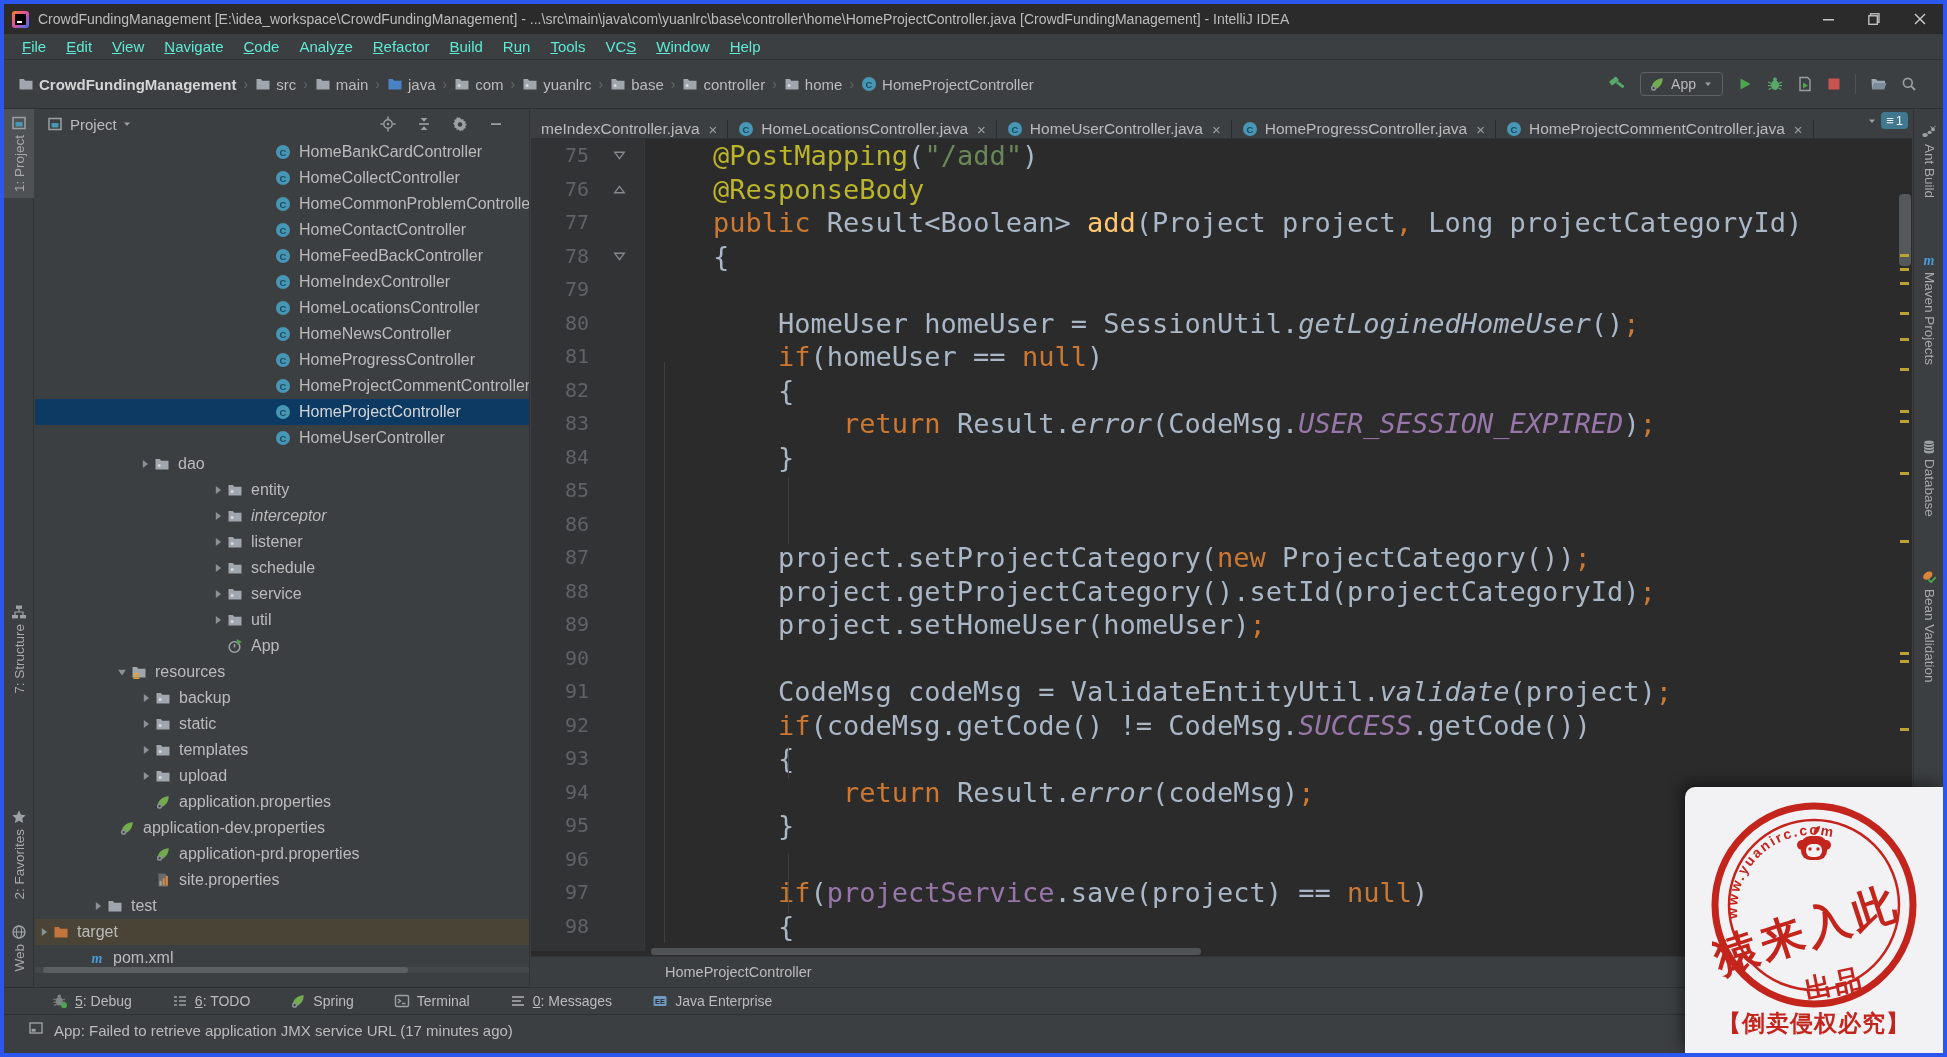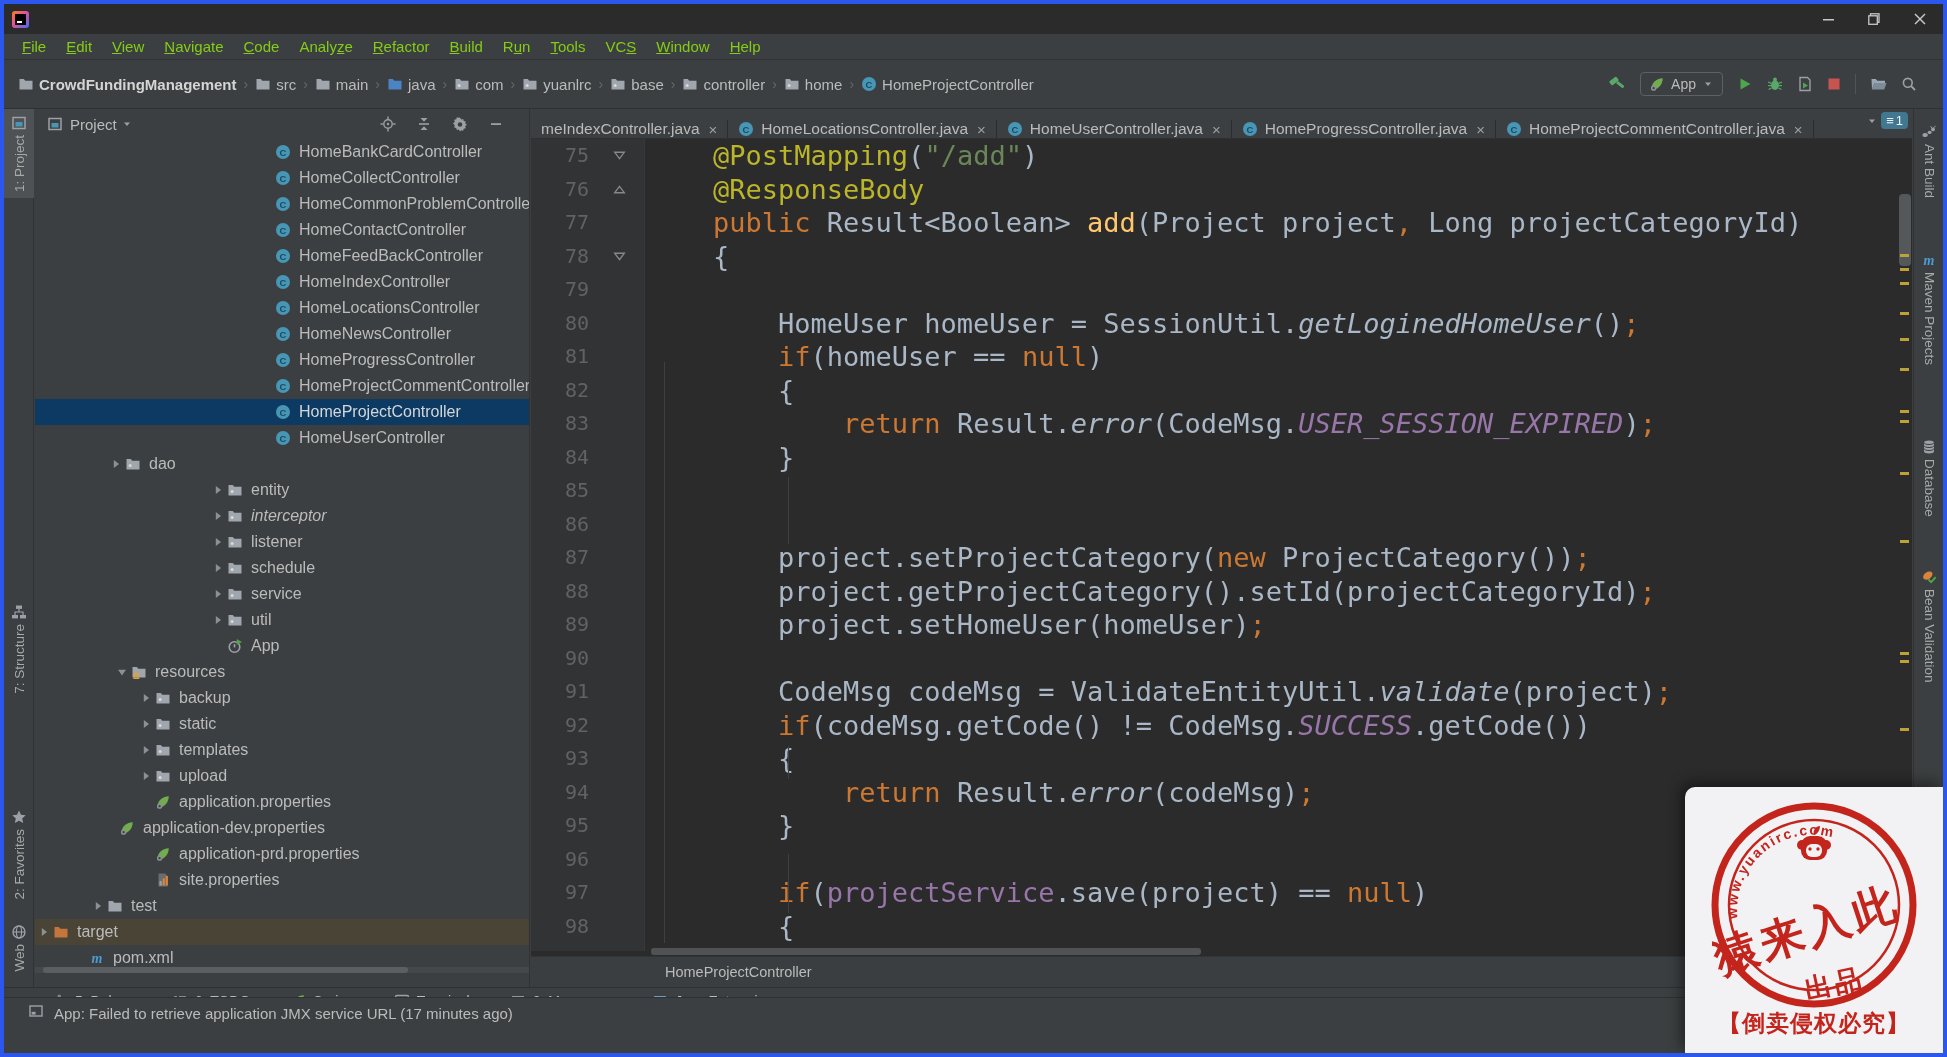--- a/index.html
+++ b/index.html
@@ -8,21 +8,21 @@
     font-family:"Liberation Sans",sans-serif;overflow:hidden;}
   #frame{position:relative;width:1939px;height:1049px;}
   
   #titlebar{position:absolute;left:0;top:0;width:100%;height:30px;background:#2B2B2B;display:flex;align-items:center;color:#BDBDBD;font-size:14px;}
   #idea-logo{width:17px;height:17px;margin:0 9px 0 8px;border-radius:3px;background:linear-gradient(135deg,#FC801D 0%,#E34F9C 45%,#3E6FF4 100%);position:relative;}
   #idea-logo:after{content:"";position:absolute;left:3px;top:3px;width:11px;height:11px;background:#000;}
   #idea-logo:before{content:"";position:absolute;left:5px;bottom:5px;width:5px;height:1.6px;background:#fff;z-index:2;}
   #win-controls{margin-left:auto;display:flex;height:100%;}
   .wbtn{width:46px;height:100%;display:flex;align-items:center;justify-content:center;}
   
-  #menubar{position:absolute;left:0;top:30px;width:100%;height:26px;background:#3C3F41;display:flex;align-items:center;padding-left:8px;color:#84cc16;font-size:15px;border-bottom:1px solid #303233;}
+  #menubar{position:absolute;left:0;top:30px;width:100%;height:26px;background:#3C3F41;display:flex;align-items:center;padding-left:8px;color:#5eead4;font-size:15px;border-bottom:1px solid #303233;}
   .mi{padding:0 10px;}
   .mi u{text-decoration:underline;}
   
   #navbar{position:absolute;left:0;top:56px;width:100%;height:49px;background:#3C3F41;display:flex;align-items:center;border-bottom:1px solid #2E3133;}
   #crumbs{display:flex;align-items:center;padding-left:14px;color:#BBBBBB;font-size:15px;white-space:nowrap;overflow:hidden;flex:1;}
   .crumb{display:flex;align-items:center;}
   .crumb .icon{margin-right:5px;}
   .crumb-sep{color:#65696C;margin:0 7px;font-size:14px;}
   .crumb-bold{font-weight:bold;color:#D5D5D5;}
   #run-controls{display:flex;align-items:center;gap:14px;padding-right:26px;}
@@ -66,36 +66,37 @@
   .sm{color:#FFC66D}.scn{color:#9876AA;font-style:italic}.sf{color:#9876AA}.si{font-style:italic;color:#A9B7C6}
   .guide{position:absolute;width:1px;background:#3D4042;}
   #edit-hscroll{position:absolute;left:120px;width:550px;height:7px;top:839px;background:#4F5356;border-radius:3px;}
   #edit-vthumb{position:absolute;right:1px;top:85px;width:12px;height:72px;background:#54585A;border-radius:4px;}
   .stripe-mark{position:absolute;right:3px;width:9px;height:3px;background:#BBA336;}
   #edit-breadcrumbs{position:absolute;left:0;right:0;bottom:0;height:31px;background:#3B3E40;border-top:1px solid #323537;display:flex;align-items:center;color:#BBBBBB;font-size:14.5px;padding-left:134px;}
   
   #bottombar{position:absolute;left:0;bottom:39px;width:100%;height:27px;background:#3C3F41;border-top:1px solid #2E3133;display:flex;align-items:center;gap:40px;padding-left:48px;color:#BBBBBB;font-size:14px;}
   .bb-item{display:flex;align-items:center;gap:7px;}
   .bb-item u{text-decoration:underline;}
-  #statusbar{position:absolute;left:0;bottom:0;width:100%;height:56px;background:#3C3F41;border-top:1px solid #2E3133;display:flex;align-items:flex-start;color:#BBBBBB;font-size:15px;}
+  #statusbar{position:absolute;left:0;bottom:0;width:100%;height:39px;background:#3C3F41;border-top:1px solid #2E3133;display:flex;align-items:flex-start;color:#BBBBBB;font-size:15px;}
   #statusbar .icon{margin:5px 10px 0 24px;}
   #status-msg{margin-top:7px;}
   
   #watermark{position:absolute;right:0;bottom:0;width:258px;height:266px;background:#F2F2F4;border-radius:10px 0 0 0;box-shadow:-4px -4px 14px rgba(0,0,0,.45);z-index:50;}
   #wm-notice{position:absolute;left:0;right:0;bottom:14px;text-align:center;color:#C3251D;font-size:23px;font-weight:bold;font-family:"DejaVu Sans",sans-serif;letter-spacing:1px;}
   .icon{display:inline-flex;align-items:center;justify-content:center;line-height:0;}
 </style>
 </head>
 <body>
 
 <div id="frame-outer">
 <div id="frame">
 
   <div id="titlebar">
     <div id="idea-logo"></div>
+    <span id="win-title">CrowdFundingManagement [E:\idea_workspace\CrowdFundingManagement] - ...\src\main\java\com\yuanlrc\base\controller\home\HomeProjectController.java [CrowdFundingManagement] - IntelliJ IDEA</span>
     <div id="win-controls">
           <div class="wbtn">
             <span class="icon">
               <svg width="11" height="11" viewBox="0 0 11 11">
                 <rect x="0" y="5" width="11" height="1.5" fill="#C8C8C8"></rect>
               </svg>
             </span>
           </div>
           <div class="wbtn">
             <span class="icon">
@@ -508,21 +509,21 @@
           <div class="trow" style="padding-left: 222px;">
             <span class="slot"></span>
             <span class="ticon">
               <svg width="16" height="16" viewBox="0 0 16 16">
                 <circle cx="8" cy="8" r="7" fill="#4796B6"></circle>
                 <text x="8" y="11.6" font-size="9.5" font-weight="bold" text-anchor="middle" fill="#1B4B60" font-family="Liberation Sans">C</text>
               </svg>
             </span>
             <span>HomeUserController</span>
           </div>
-          <div class="trow" style="padding-left: 72px;">
+          <div class="trow" style="padding-left: 101px;">
             <span class="slot">
               <svg width="14" height="14" viewBox="0 0 16 16">
                 <path d="M5.5 3.5l6 4.5-6 4.5z" fill="#8A9094"></path>
               </svg>
             </span>
             <span class="ticon">
               <svg width="16" height="16" viewBox="0 0 16 16">
                 <path d="M1.5 3h4.3l1.5 1.8h7.2v8.7H1.5z" fill="#9FA6AD"></path>
                 <circle cx="5.1" cy="9.4" r="1.5" fill="#D6DADD"></circle>
               </svg>

